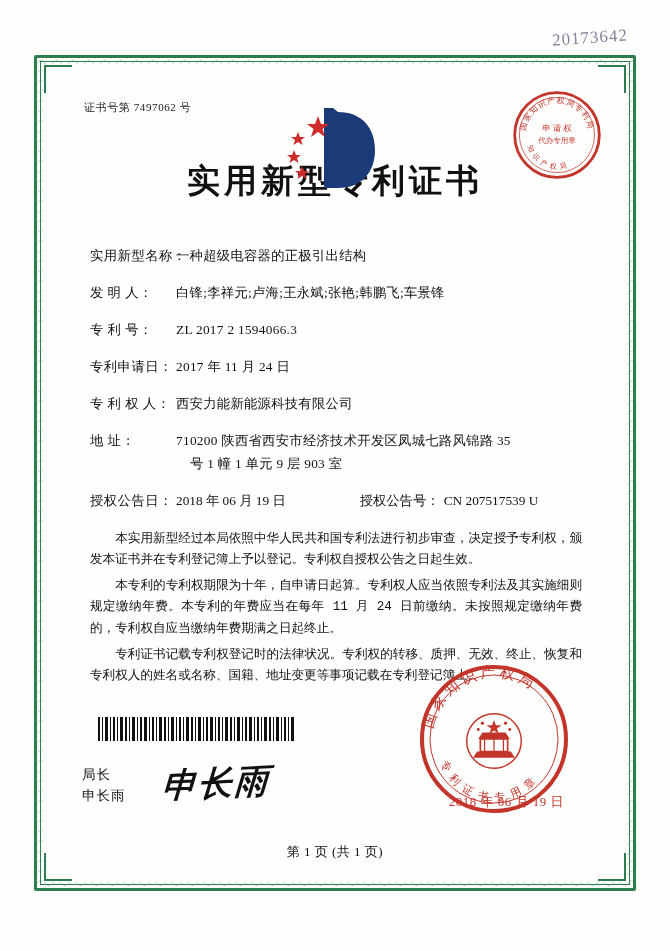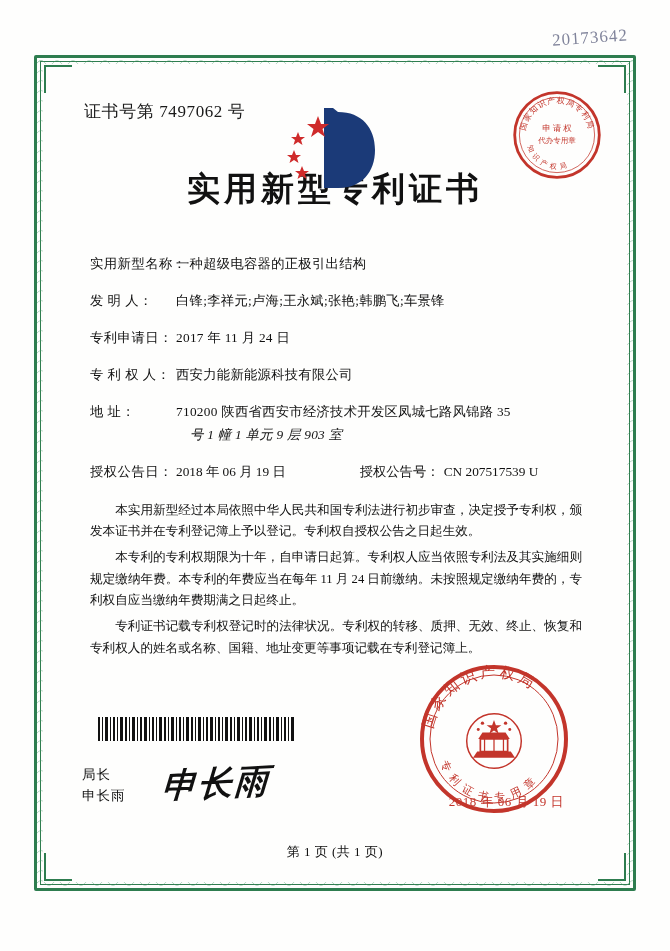--- a/index.html
+++ b/index.html
@@ -74,21 +74,21 @@
   
   .content {
     position: absolute;
     left: 62px;
     top: 82px;
     right: 62px;
     bottom: 82px;
   }
 
   .cert-no {
-    font-size: 17px;
+    font-size: 11px;
     color: #1a1a1a;
     letter-spacing: .6px;
     margin-top: 18px;
     margin-left: 22px;
   }
 
   .logo-wrap {
     position: absolute;
     top: 20px;
     left: 0;
@@ -136,21 +136,20 @@
     white-space: nowrap;
   }
   .fvalue {
     flex: 1;
     letter-spacing: .3px;
   }
   .fvalue .sub {
     display: block;
     margin-top: 3px;
     padding-left: 14px;
-    font-style: italic;
   }
 
   .frow.two-col { justify-content: flex-start; align-items: center; }
   .frow .right-pair {
     display: flex;
     margin-left: 74px;
     font-family: Liberation Serif, serif;
   }
   .frow .right-pair .flabel2 {
     width: 84px;
@@ -163,20 +162,21 @@
     padding-left: 28px;
     padding-right: 26px;
     font-size: 12.6px;
     line-height: 1.72;
     color: #111;
     text-align: justify;
   }
   .body-text p {
     margin: 0 0 4px 0;
     text-indent: 2em;
+    font-family: Liberation Mono, monospace;
   }
 
   
   .barcode {
     position: absolute;
     left: 36px;
     bottom: 128px;
     width: 196px;
     height: 24px;
   }
@@ -297,20 +297,24 @@
       <div class="frow">
         <div class="flabel">实用新型名称：</div>
         <div class="fvalue">一种超级电容器的正极引出结构</div>
       </div>
 
       <div class="frow">
         <div class="flabel">发 明 人：</div>
         <div class="fvalue">白锋;李祥元;卢海;王永斌;张艳;韩鹏飞;车景锋</div>
       </div>
 
+      <div class="frow">
+        <div class="flabel">专 利 号：</div>
+        <div class="fvalue">ZL 2017 2 1594066.3</div>
+      </div>
 
       <div class="frow">
         <div class="flabel">专利申请日：</div>
         <div class="fvalue">2017 年 11 月 24 日</div>
       </div>
 
       <div class="frow">
         <div class="flabel">专 利 权 人：</div>
         <div class="fvalue">西安力能新能源科技有限公司</div>
       </div>

